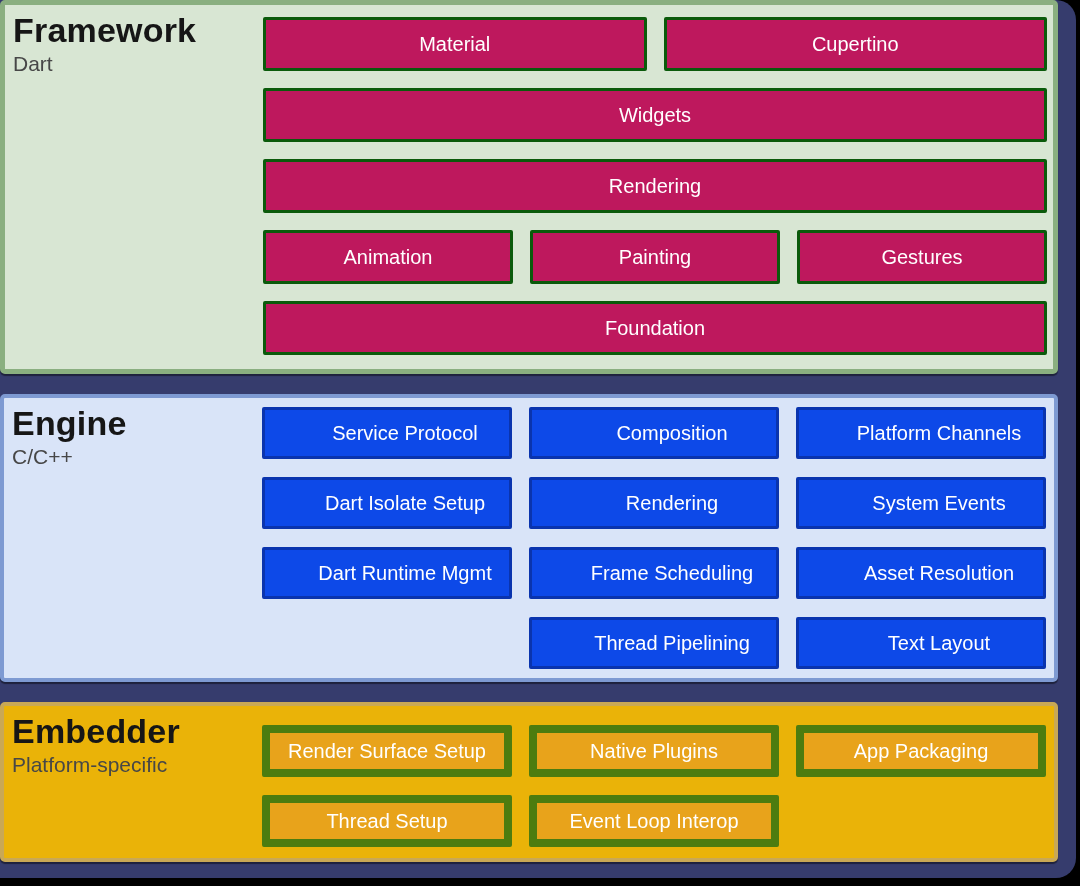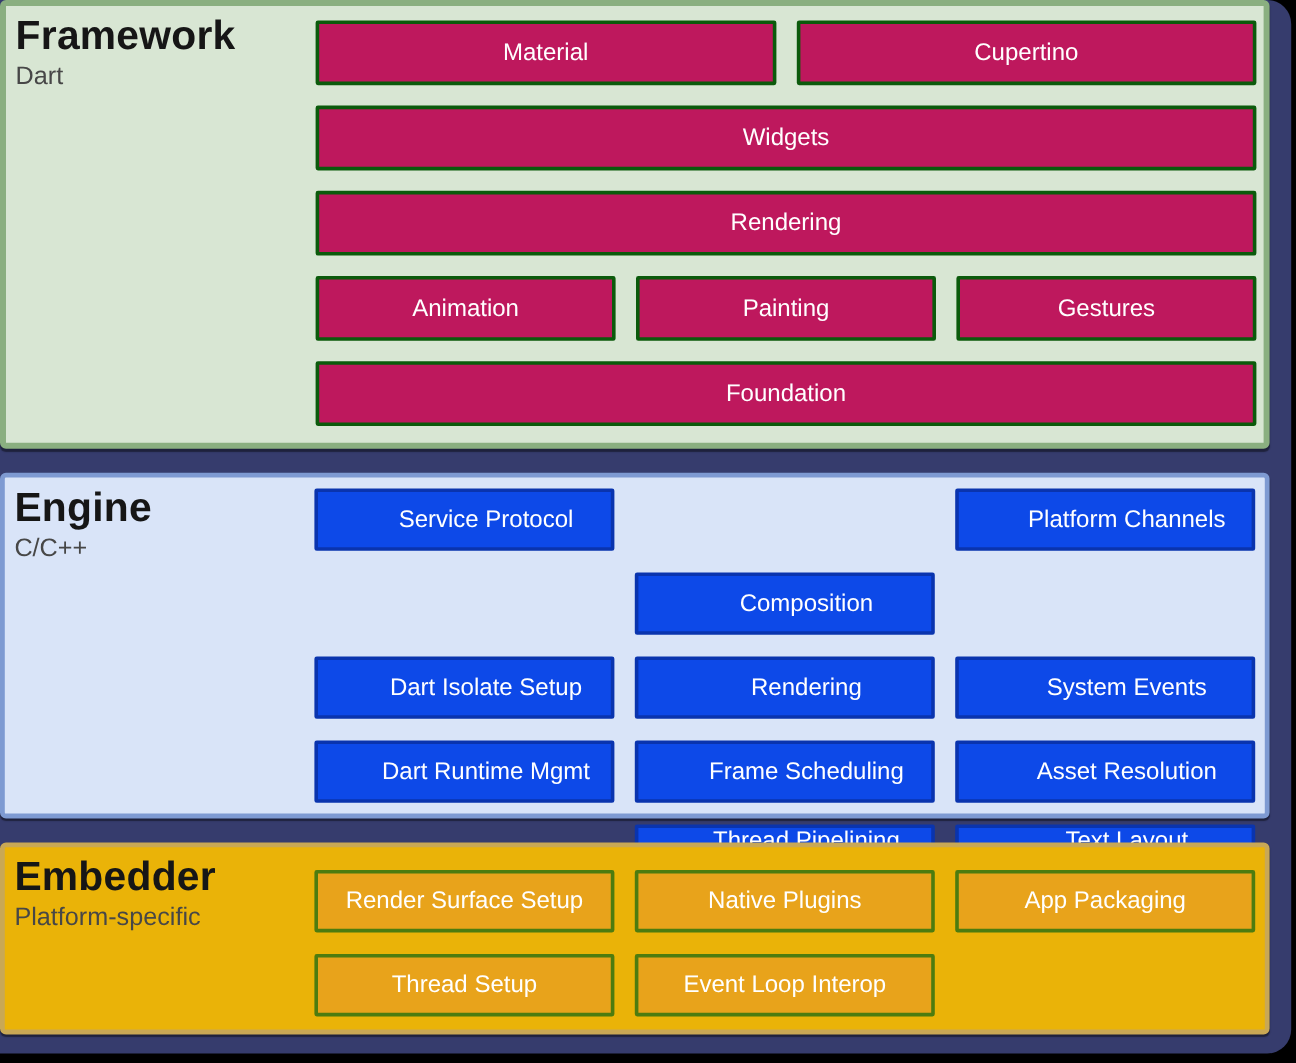--- a/index.html
+++ b/index.html
@@ -89,21 +89,21 @@
     justify-content: center;
     box-sizing: border-box;
     color: #fff;
     font-size: 20px;
     font-weight: 400;
     border-radius: 2px;
     white-space: nowrap;
   }
   .framework .block { background: #be185d; border: 3px solid #0b5a0b; }
   .engine    .block { background: #0d49e8; border: 3px solid #0a34ae; padding-left: 36px; }
-  .embedder  .block { background: #e8a31b; border: 3px solid #4d7c0f; }
+  .embedder  .block { background: #e8a31b; border: 8px solid #4d7c0f; }
 
   
   .c1  { grid-column: 1 / span 2; }
   .c2  { grid-column: 3 / span 2; }
   .c3  { grid-column: 5 / span 2; }
   .h1  { grid-column: 1 / span 3; }
   .h2  { grid-column: 4 / span 3; }
   .full{ grid-column: 1 / span 6; }
 </style>
 </head>
@@ -129,22 +129,22 @@
     </div>
   </section>
 
   <section class="layer engine">
     <div class="layer-label">
       <h2 class="layer-title">Engine</h2>
       <p class="layer-subtitle">C/C++</p>
     </div>
     <div class="grid">
       <div class="block c1">Service Protocol</div>
+      <div class="block c2">Composition</div>
       <div class="block c3">Platform Channels</div>
-      <div class="block c2">Composition</div>
       <div class="block c1">Dart Isolate Setup</div>
       <div class="block c2">Rendering</div>
       <div class="block c3">System Events</div>
       <div class="block c1">Dart Runtime Mgmt</div>
       <div class="block c2">Frame Scheduling</div>
       <div class="block c3">Asset Resolution</div>
       <div class="block c2">Thread Pipelining</div>
       <div class="block c3">Text Layout</div>
     </div>
   </section>

